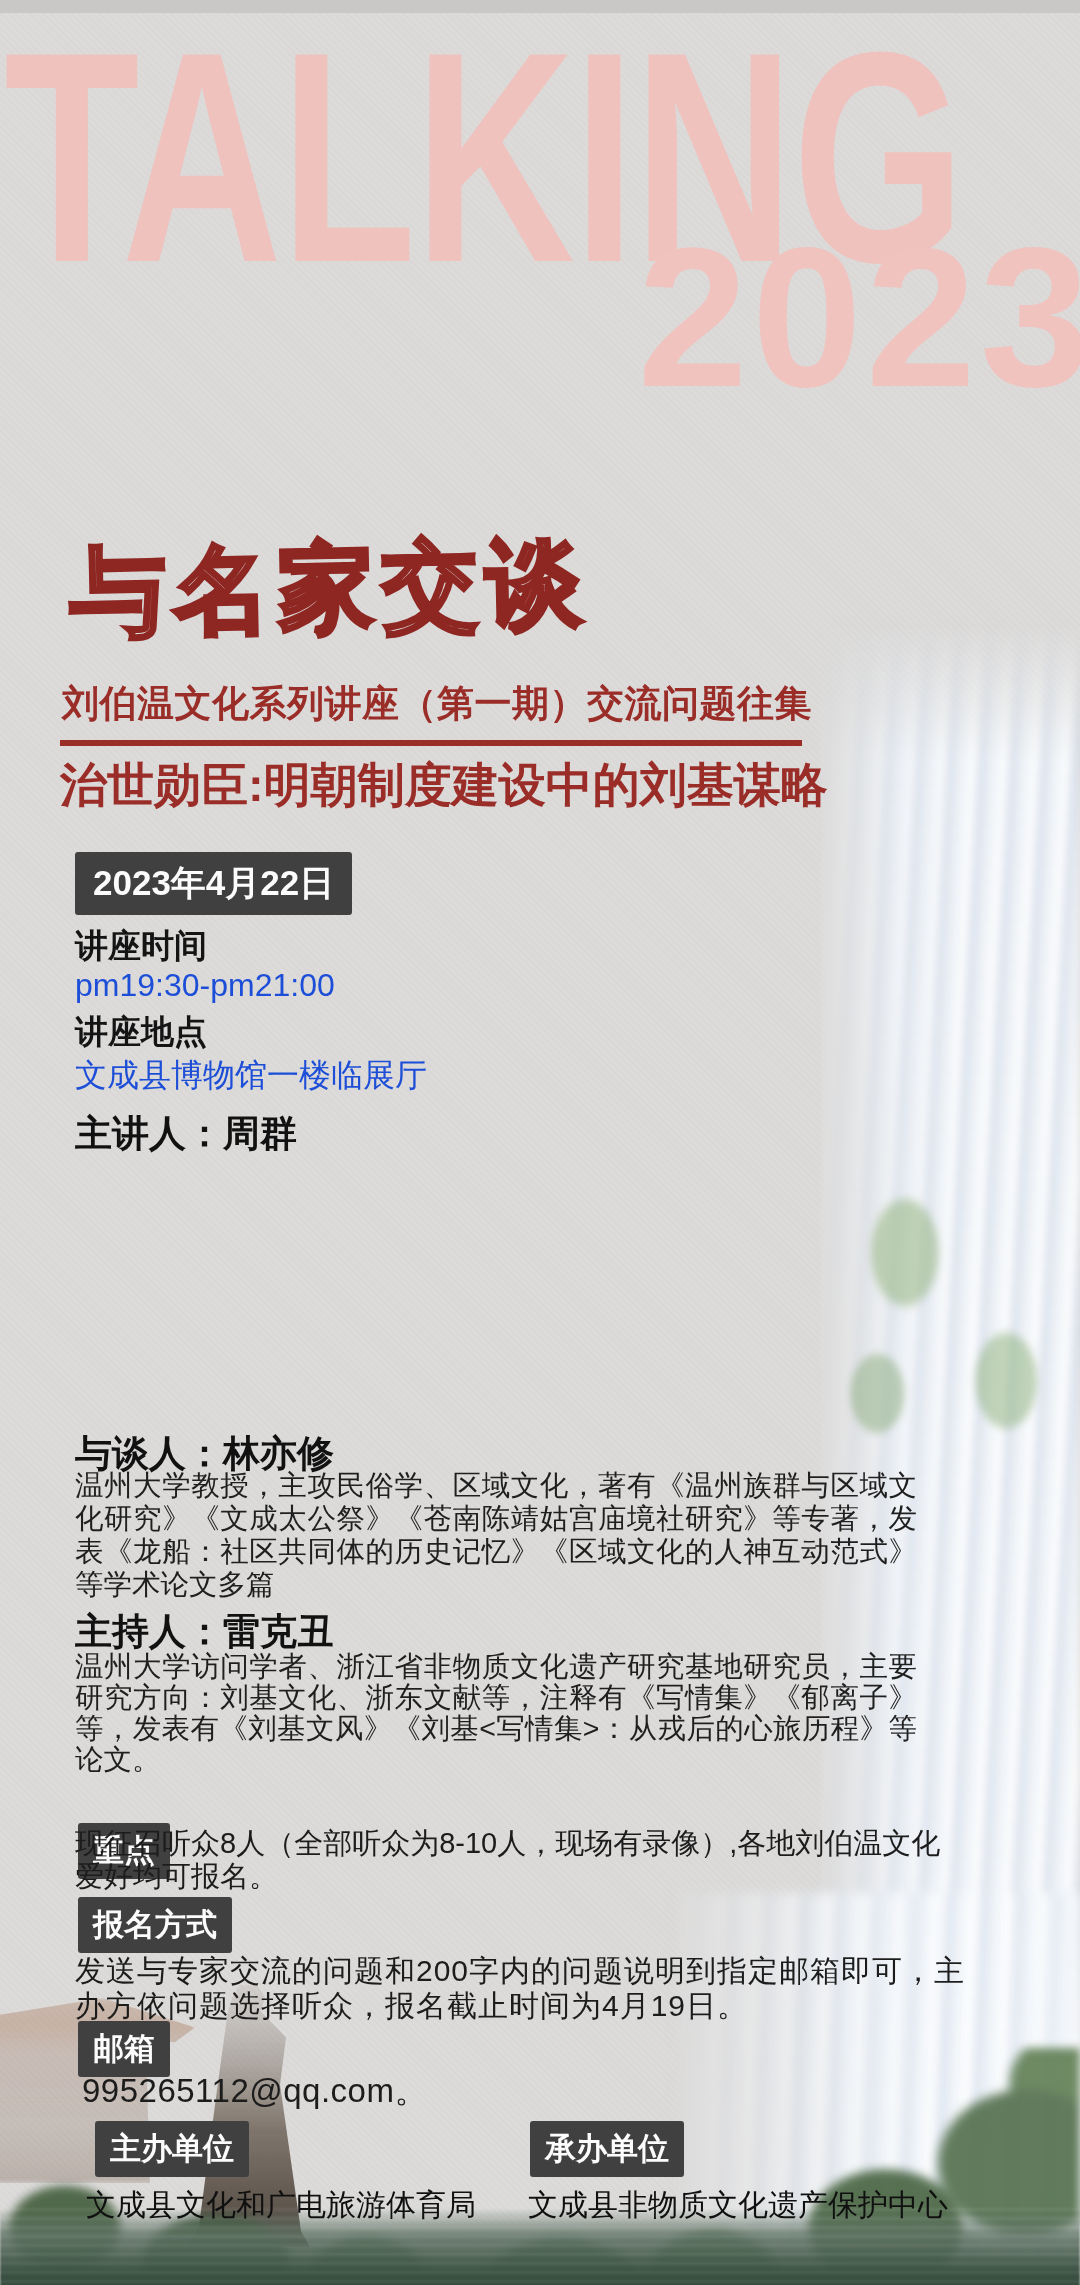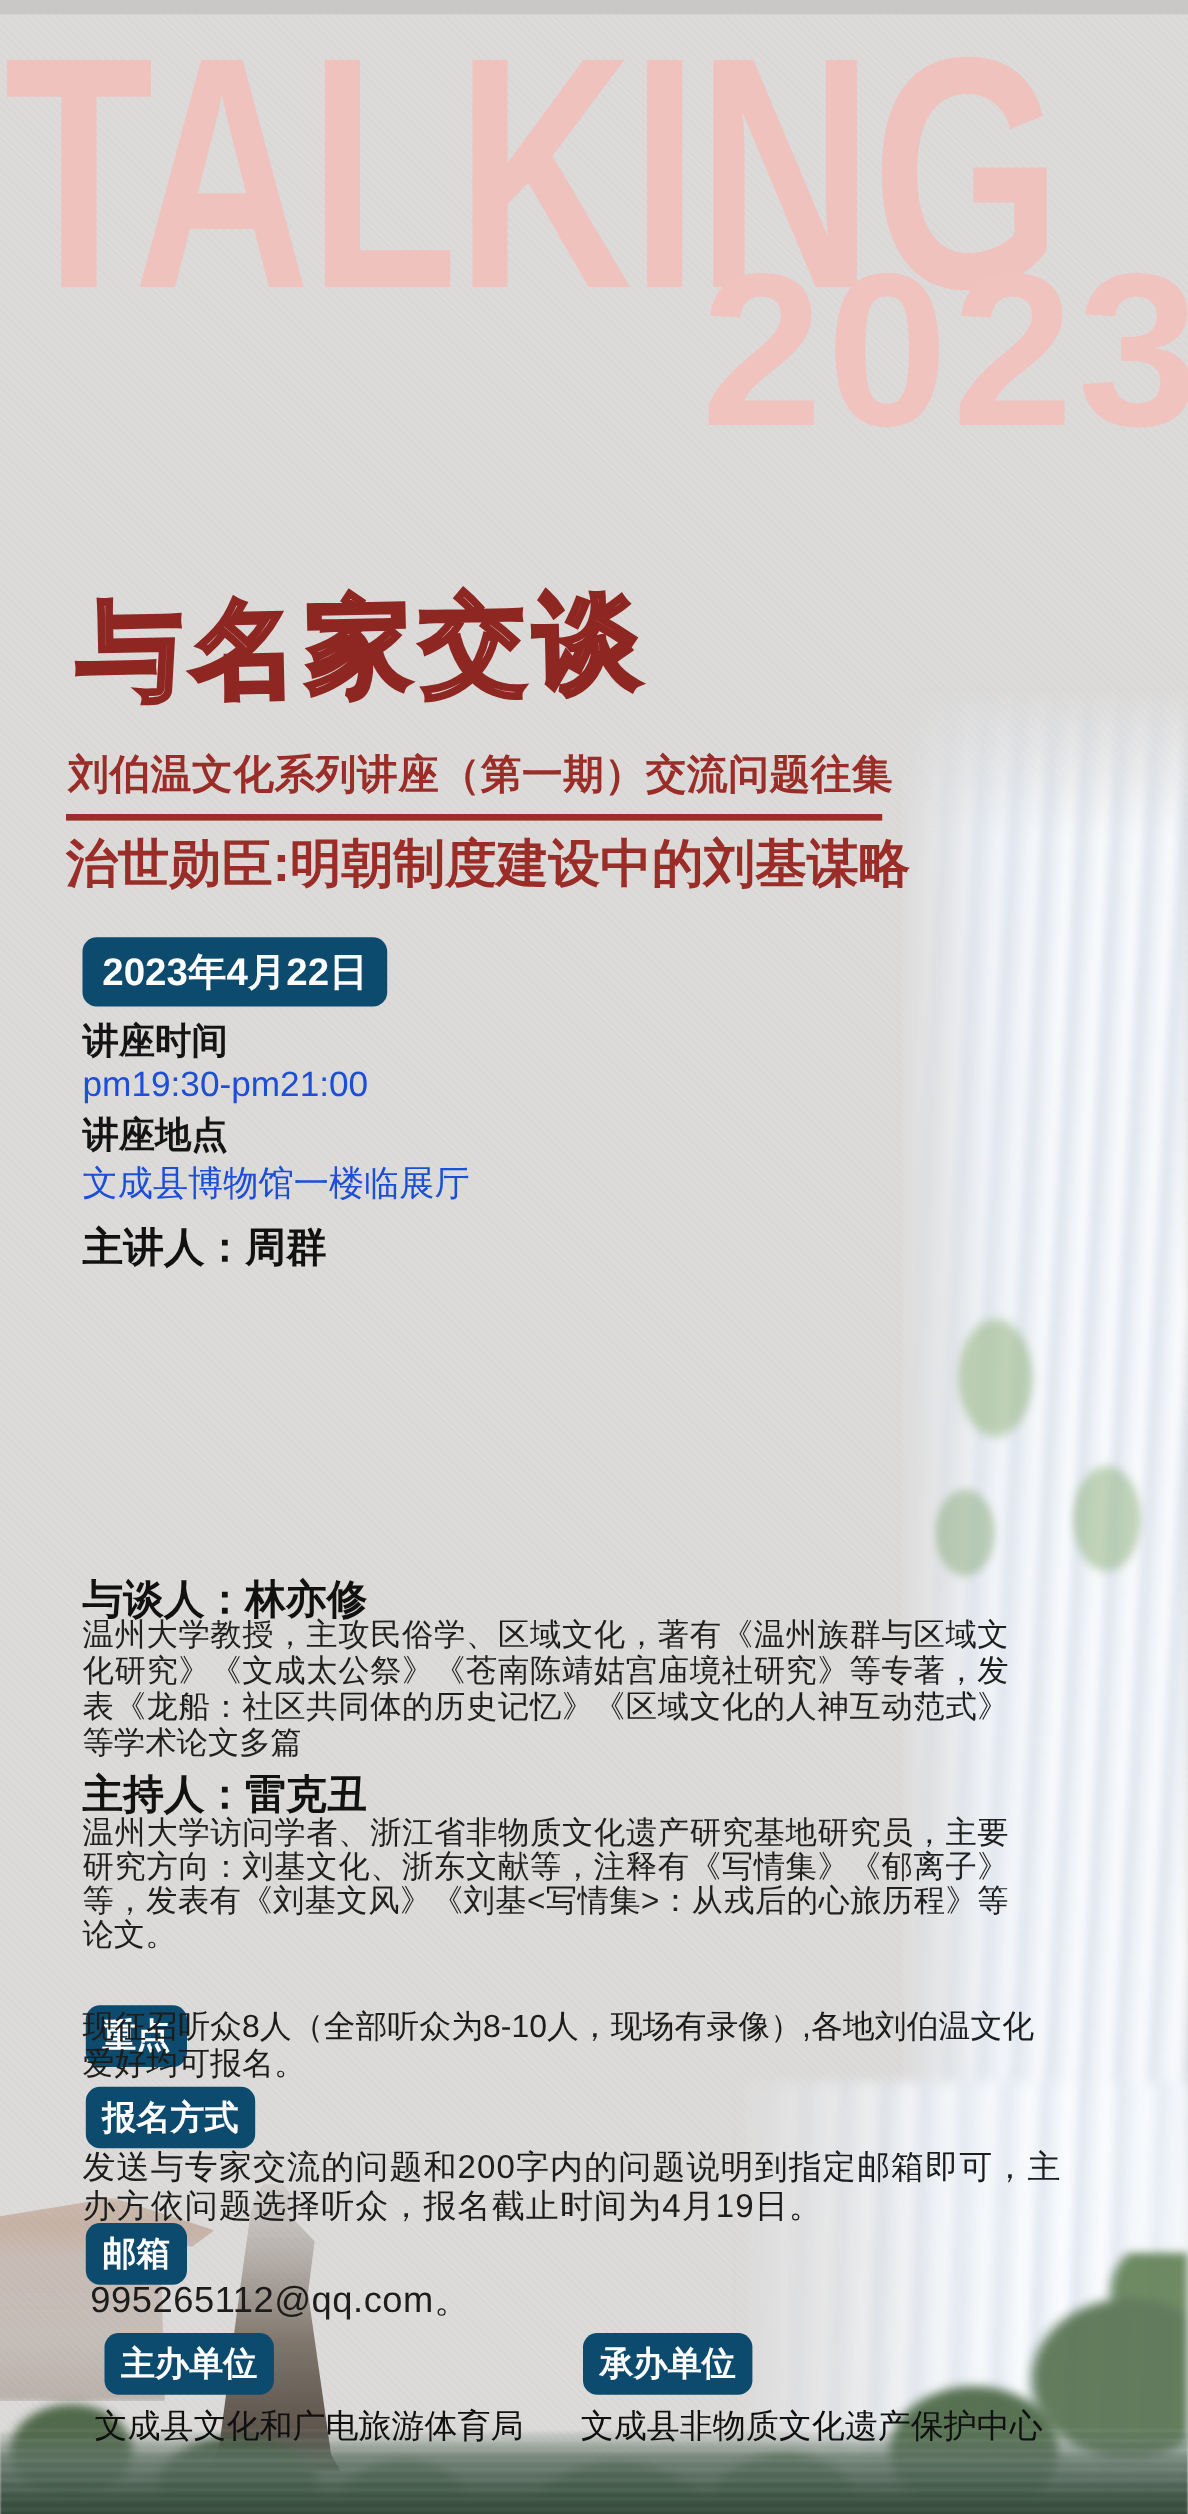--- a/index.html
+++ b/index.html
@@ -68,22 +68,22 @@
   .cal-title{position:absolute;top:518px;left:70px;z-index:2;
     font-family:"Liberation Serif",serif;font-weight:bold;font-size:96px;line-height:1.2;
     letter-spacing:8px;color:#dcdbda;-webkit-text-stroke:4px #8e2622;text-stroke:4px #8e2622;
     transform:rotate(-1.2deg);white-space:nowrap;}
   .series{position:absolute;top:666px;left:62px;z-index:2;
     font-weight:bold;font-size:37px;color:#9b2d28;letter-spacing:.5px;white-space:nowrap;}
   .red-line{position:absolute;top:727px;left:60px;width:742px;height:6px;background:#9b2d28;z-index:2;}
   .topic{position:absolute;top:741px;left:60px;z-index:2;
     font-weight:bold;font-size:47px;color:#9b2d28;white-space:nowrap;}
   
-  .badge{position:absolute;z-index:2;display:inline-block;background:#0c4a6e;color:#fcfcfc;
-    font-weight:bold;border-radius:13px;white-space:nowrap;}
+  .badge{position:absolute;z-index:2;display:inline-block;background:#404040;color:#fcfcfc;
+    font-weight:bold;border-radius:3px;white-space:nowrap;}
   .date-badge{top:839px;left:75px;font-size:35px;padding:8px 18px;}
   .small-badge{font-size:31px;padding:7px 15px;}
   
   .label{position:absolute;left:75px;z-index:2;font-weight:bold;font-size:33px;color:#141414;white-space:nowrap;}
   .value{position:absolute;left:75px;z-index:2;font-size:32px;color:#1d4ed8;white-space:nowrap;}
   .time-label{top:911px;} .time-value{top:954px;}
   .venue-label{top:997px;} .venue-value{top:1041px;}
   .sp-head{position:absolute;left:75px;z-index:2;font-weight:bold;font-size:37px;color:#111;white-space:nowrap;}
   .bio{position:absolute;left:75px;z-index:2;width:842px;font-size:28.5px;color:#1f1f1f;
     text-align:justify;text-justify:inter-ideograph;}

